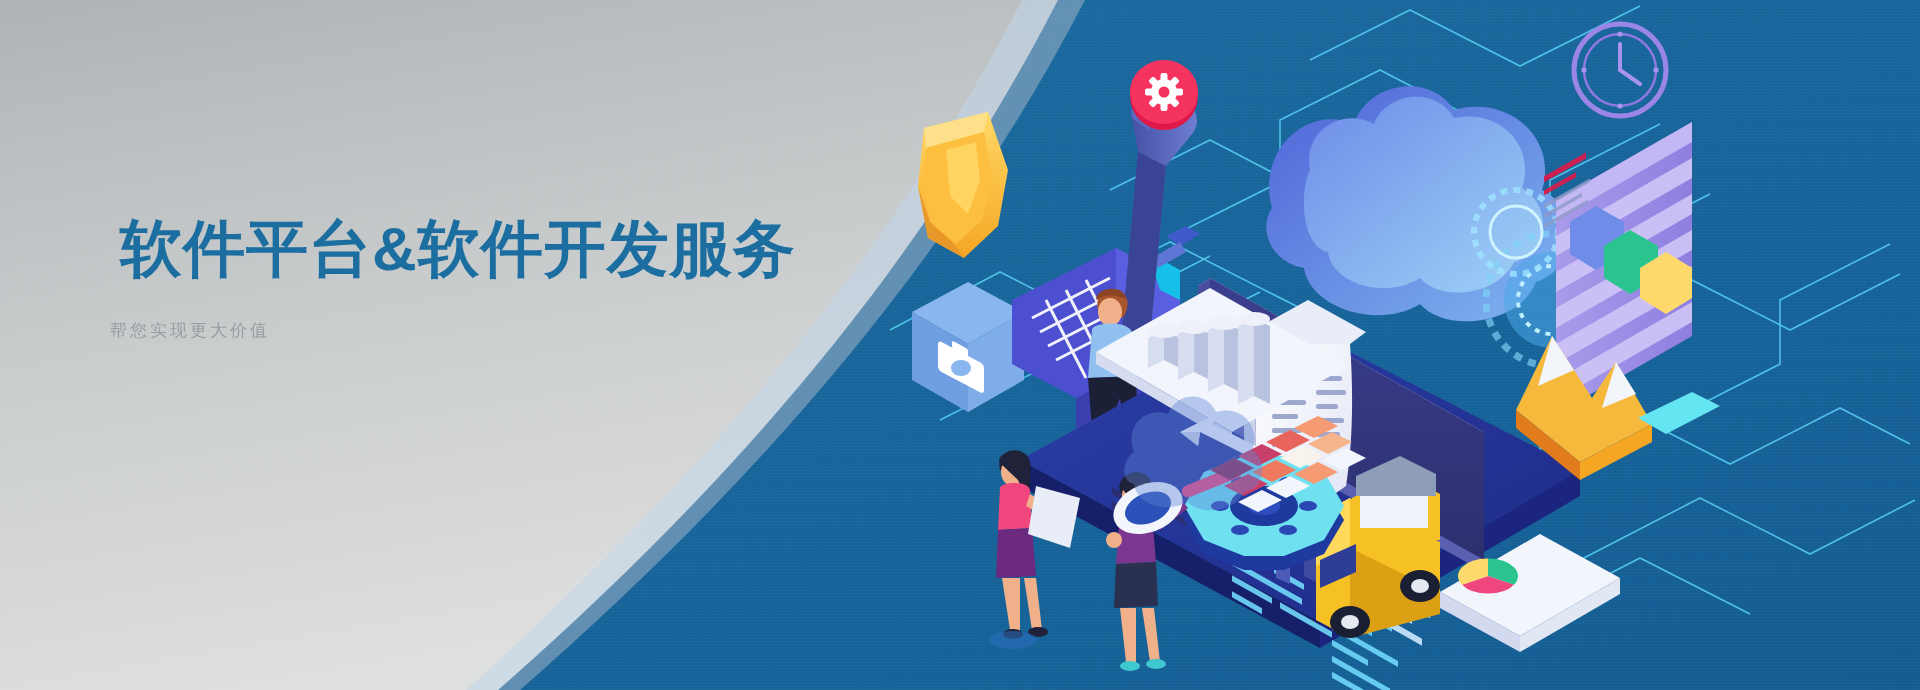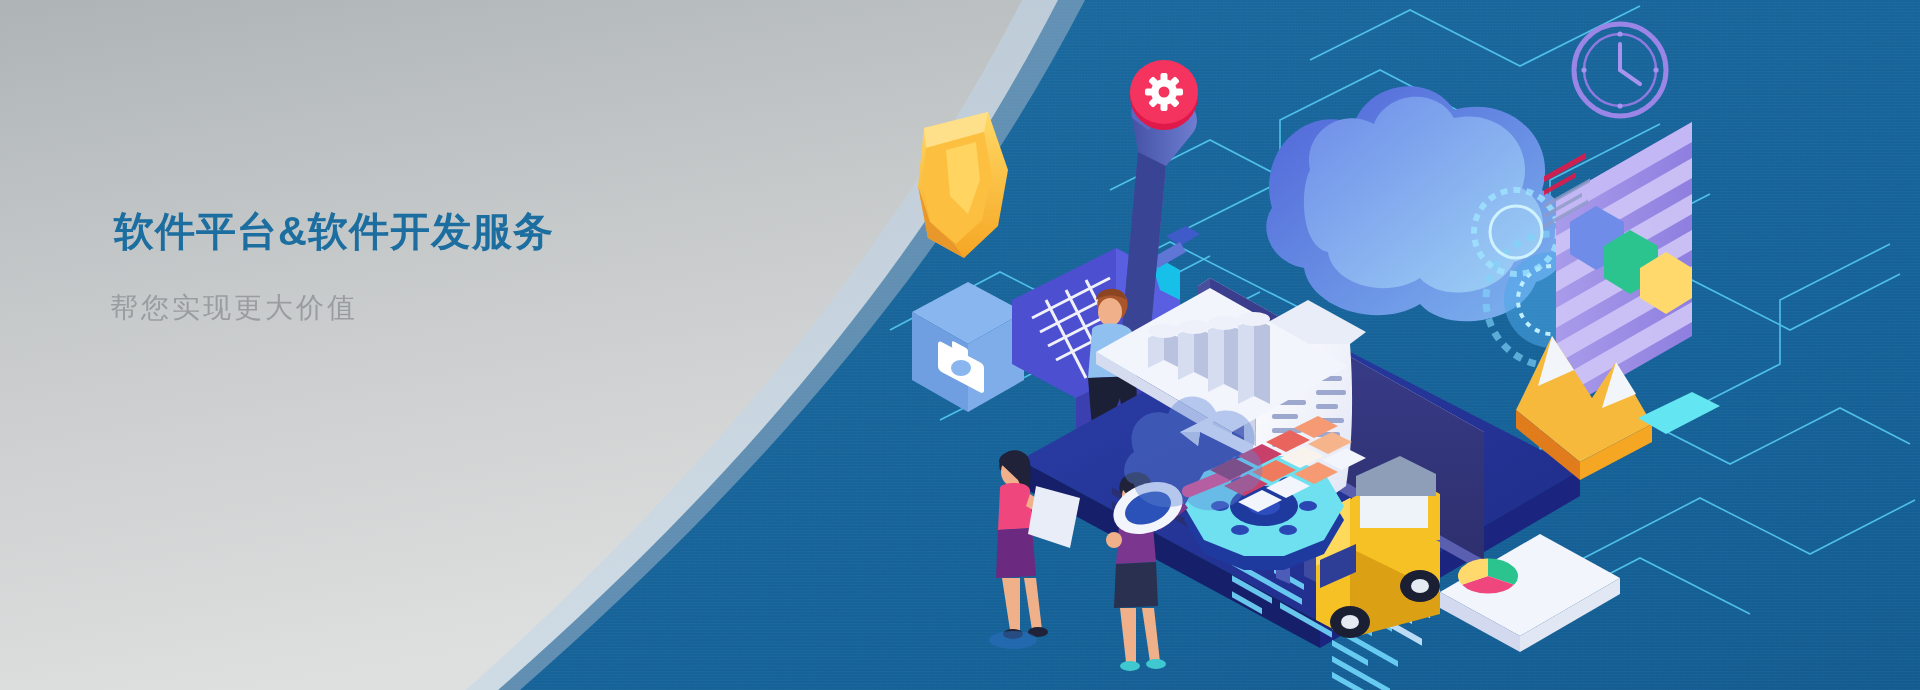--- a/index.html
+++ b/index.html
@@ -19,25 +19,25 @@
     background-image:
       repeating-linear-gradient(0deg,rgba(255,255,255,.022) 0 1px,transparent 1px 3px),
       repeating-linear-gradient(90deg,rgba(0,0,0,.018) 0 1px,transparent 1px 3px);
   }
   .bg-gray-wrap{position:absolute;inset:0;}
   .bg-gray-wrap svg{position:absolute;top:0;left:0;width:1920px;height:690px;}
 
   
   .text-block{position:absolute;left:110px;top:205px;width:760px;}
   .title{
-    font-size:40px;line-height:1.1;font-weight:700;letter-spacing:1px;
-    color:#1b6e9f;margin:4px;white-space:nowrap;
+    font-size:62px;line-height:1.1;font-weight:700;letter-spacing:1px;
+    color:#1b6e9f;margin:10px;white-space:nowrap;
   }
   .subtitle{
-    margin:36px 0 0 0;font-size:28px;letter-spacing:3px;font-weight:400;color:#9a9d9f;
+    margin:36px 0 0 0;font-size:17px;letter-spacing:3px;font-weight:400;color:#9a9d9f;
   }
 
   
   .illus{position:absolute;left:880px;top:0;width:1040px;height:690px;}
   .illus svg{display:block;width:1040px;height:690px;}
 </style>
 </head>
 <body>
 
 <div class="banner">

